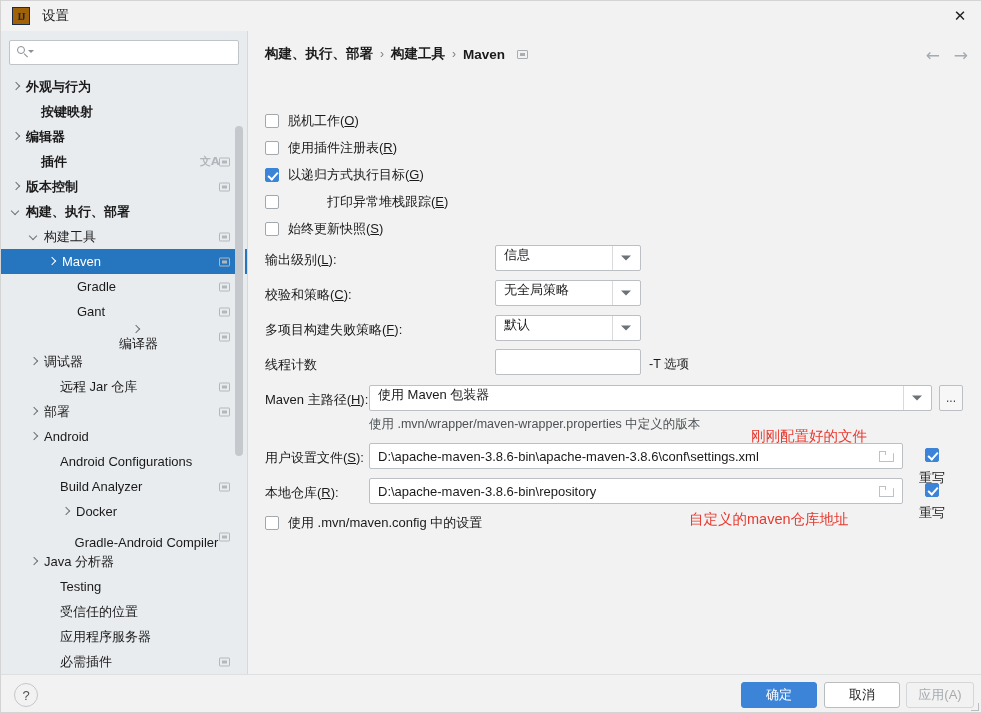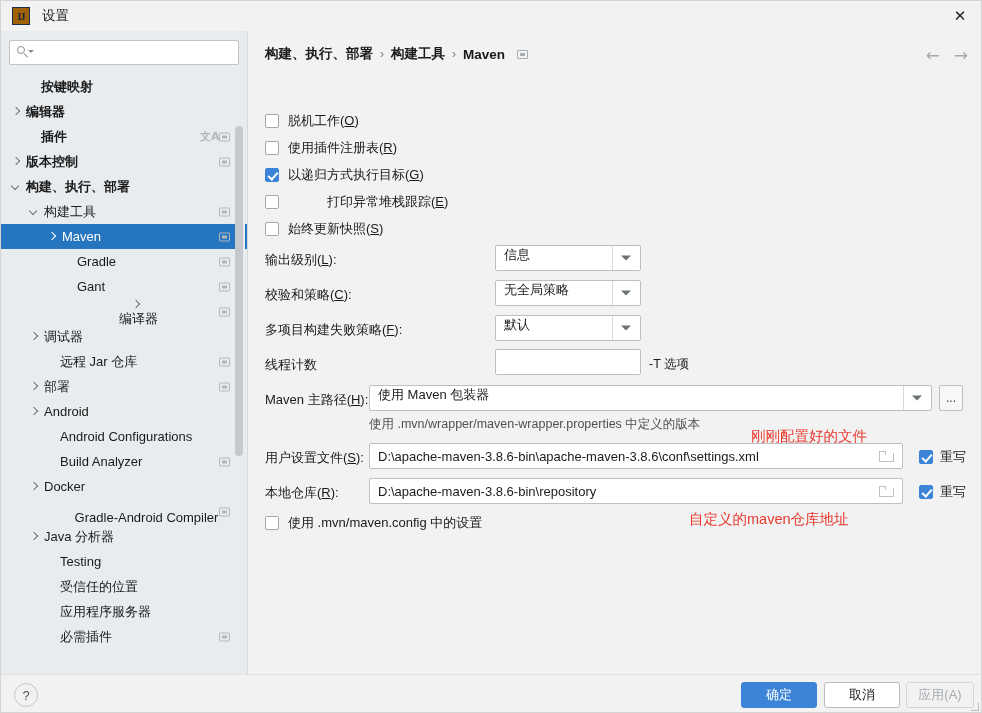--- a/index.html
+++ b/index.html
@@ -245,20 +245,21 @@
     font-size: 12.5px; color: #4c5155;
   }
   .side-note {
     position: absolute;
     font-size: 12.5px; color: #1a1a1a;
   }
   .ovr {
     position: absolute;
     display: flex; align-items: center; gap: 7px;
     font-size: 13px;
+    flex-direction: column;
   }
   .annot {
     position: absolute;
     color: #e8392f;
     font-size: 14.5px;
     white-space: nowrap;
   }
 
   
   #bottombar {
@@ -316,20 +317,24 @@
     <div id="search-wrap">
       <div id="search-box">
         <span class="magnifier">
           <span class="circle"></span>
             <span class="handle"></span>
             <span class="caret"></span>
         </span>
       </div>
     </div>
     <div id="tree">
+        <div class="tree-item bold" style="padding-left: 10px;">
+          <span class="arrow right"></span>
+          <span>外观与行为</span>
+        </div>
         <div class="tree-item bold" style="padding-left: 25px;">
           <span class="arrow none"></span>
           <span>按键映射</span>
         </div>
         <div class="tree-item bold" style="padding-left: 10px;">
           <span class="arrow right"></span>
           <span>编辑器</span>
         </div>
         <div class="tree-item bold" style="padding-left: 25px;">
           <span class="arrow none"></span>
@@ -391,21 +396,21 @@
         </div>
         <div class="tree-item" style="padding-left: 44px;">
           <span class="arrow none"></span>
           <span>Android Configurations</span>
         </div>
         <div class="tree-item" style="padding-left: 44px;">
           <span class="arrow none"></span>
           <span>Build Analyzer</span>
           <span class="badge"></span>
         </div>
-        <div class="tree-item" style="padding-left: 28px;">
+        <div class="tree-item" style="padding-left: 28px; margin-left: 32px;">
           <span class="arrow right"></span>
           <span>Docker</span>
         </div>
         <div class="tree-item" style="padding-left: 44px; flex-direction: column;">
           <span class="arrow none"></span>
           <span>Gradle-Android Compiler</span>
           <span class="badge"></span>
         </div>
         <div class="tree-item" style="padding-left: 28px;">
           <span class="arrow right"></span>

